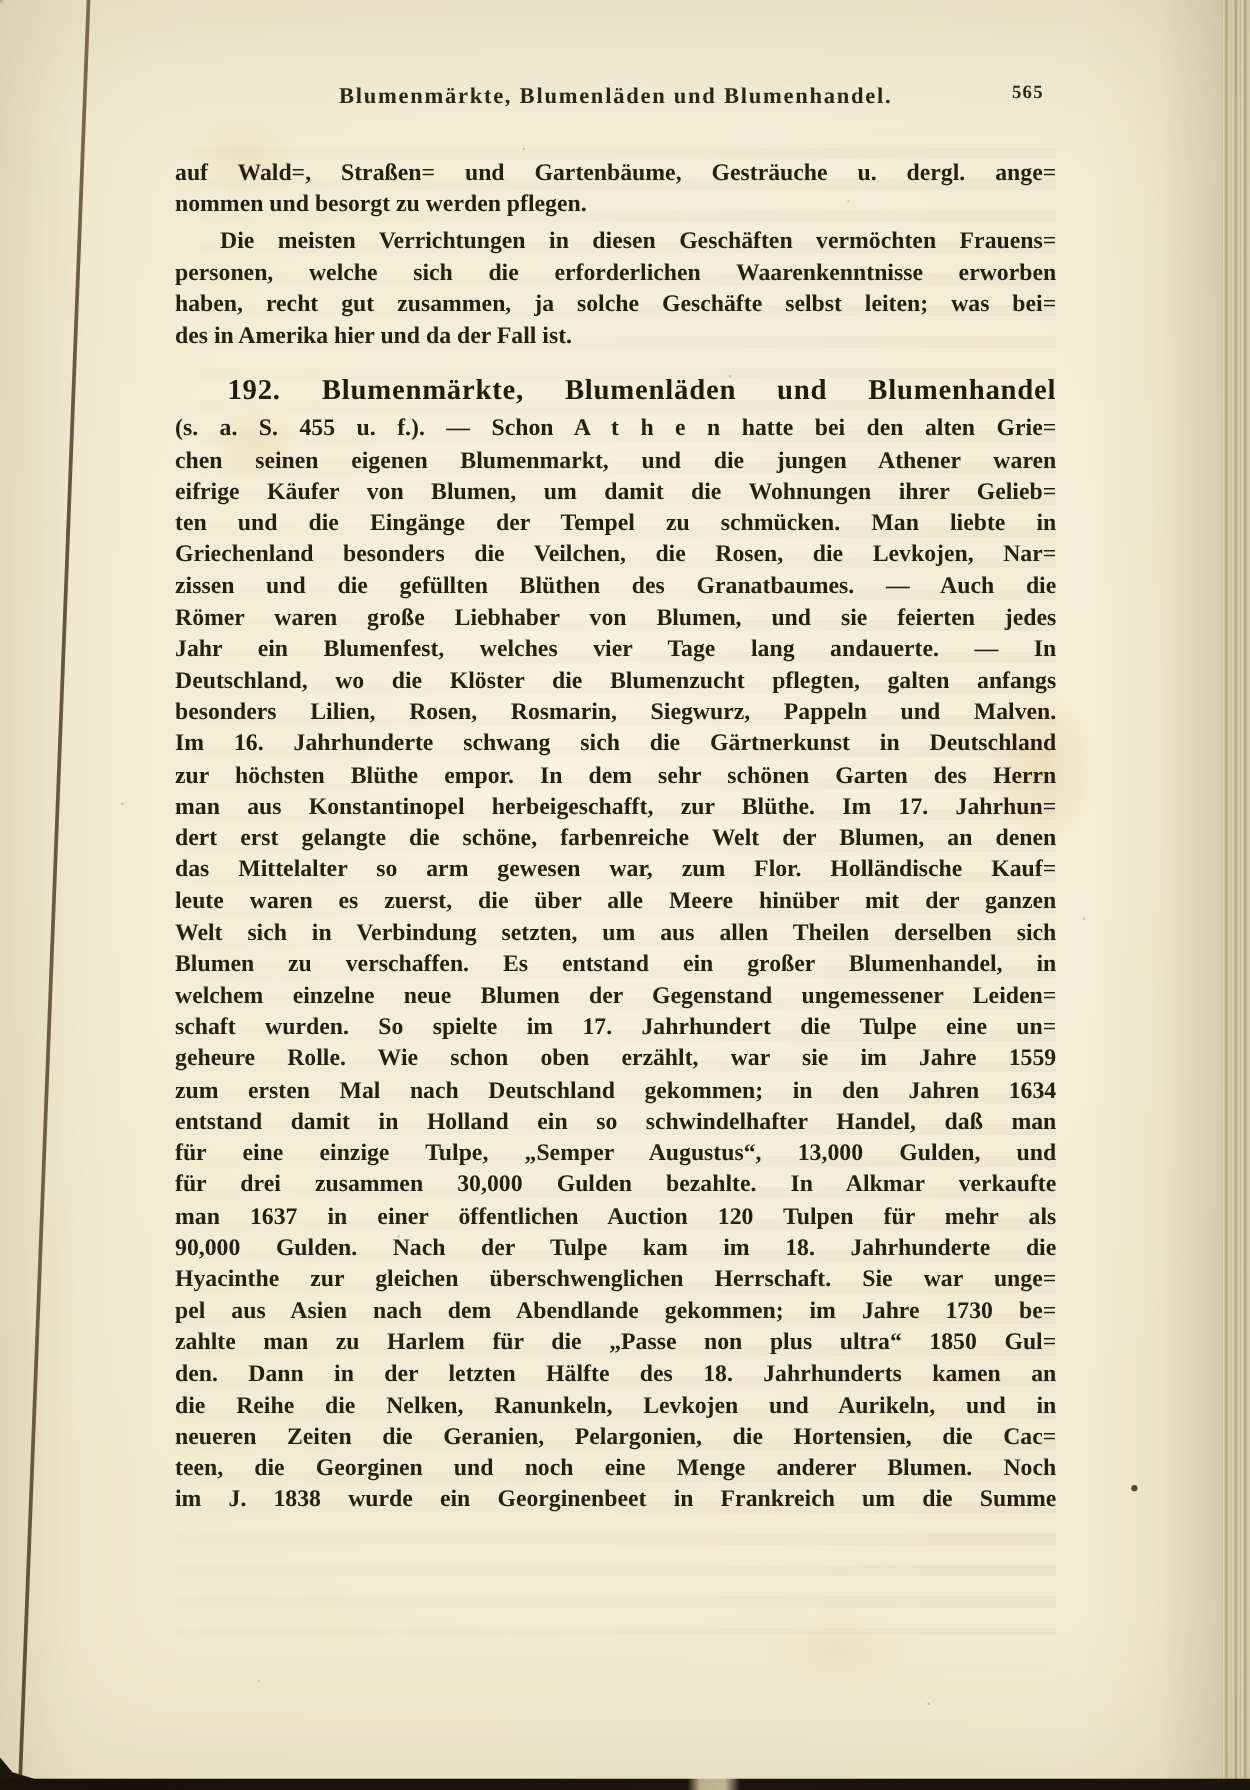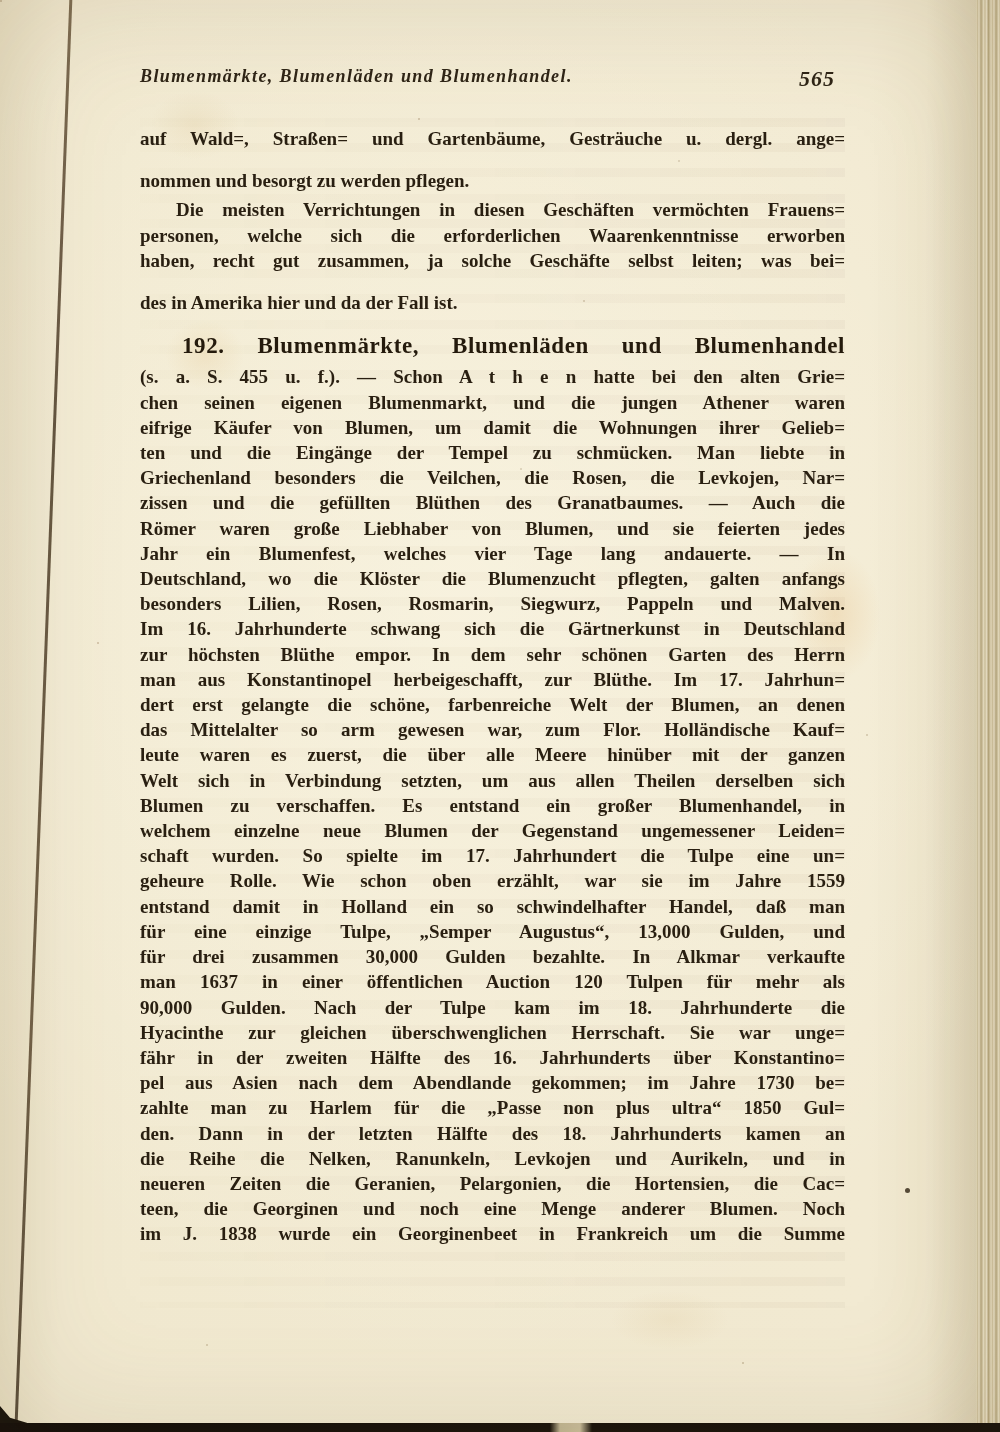--- a/index.html
+++ b/index.html
@@ -16,35 +16,35 @@
   }
   .page::after {
     content:""; position:absolute; inset:0; pointer-events:none;
     box-shadow: inset 0 0 130px rgba(120,95,55,0.16);
   }
 
   
   .running-header {
     position:absolute; left:140px; top:66px; width:705px; height:26px;
     font-size:18px; font-weight:bold; letter-spacing:1.4px;
-    color:#2e2416;font-style:italic;
+    text-align:center; color:#2e2416;
   }
   .page-number {
     position:absolute; right:10px; top:0;
-    letter-spacing:1px; font-size:22px;
+    letter-spacing:1px; font-size:15px;
   }
   .content {
     position:absolute; left:140px; top:126px; width:705px;
     font-size:19px; font-weight:bold; line-height:25.2px;
     color:#291f11;
   }
   .para { margin:0; }
   .para + .para { margin-top:4px; }
   .line { text-align:justify; text-align-last:justify; }
-  .line.lastline { text-align-last:left;margin-top:17px; }
+  .line.lastline { text-align-last:left; }
   .line.firstline { text-indent:36px; }
   .heading {
     margin-top:18px; margin-bottom:6px;
     padding-left:42px;
     font-size:23px; font-weight:bold; letter-spacing:0.6px;
     text-align:justify; text-align-last:justify;
     color:#241a0c;
   }
 
   
@@ -153,27 +153,27 @@
         <div class="line">zur höchsten Blüthe empor. In dem sehr schönen Garten des Herrn</div>
         <div class="line">man aus Konstantinopel herbeigeschafft, zur Blüthe. Im 17. Jahrhun=</div>
         <div class="line">dert erst gelangte die schöne, farbenreiche Welt der Blumen, an denen</div>
         <div class="line">das Mittelalter so arm gewesen war, zum Flor. Holländische Kauf=</div>
         <div class="line">leute waren es zuerst, die über alle Meere hinüber mit der ganzen</div>
         <div class="line">Welt sich in Verbindung setzten, um aus allen Theilen derselben sich</div>
         <div class="line">Blumen zu verschaffen. Es entstand ein großer Blumenhandel, in</div>
         <div class="line">welchem einzelne neue Blumen der Gegenstand ungemessener Leiden=</div>
         <div class="line">schaft wurden. So spielte im 17. Jahrhundert die Tulpe eine un=</div>
         <div class="line">geheure Rolle. Wie schon oben erzählt, war sie im Jahre 1559</div>
+        <div class="line">zum ersten Mal nach Deutschland gekommen; in den Jahren 1634</div>
         <div class="line">entstand damit in Holland ein so schwindelhafter Handel, daß man</div>
         <div class="line">für eine einzige Tulpe, „Semper Augustus“, 13,000 Gulden, und</div>
         <div class="line">für drei zusammen 30,000 Gulden bezahlte. In Alkmar verkaufte</div>
         <div class="line">man 1637 in einer öffentlichen Auction 120 Tulpen für mehr als</div>
         <div class="line">90,000 Gulden. Nach der Tulpe kam im 18. Jahrhunderte die</div>
         <div class="line">Hyacinthe zur gleichen überschwenglichen Herrschaft. Sie war unge=</div>
-        <div class="line">fähr in der zweiten Hälfte des 16. Jahrhunderts über Konstantino=</div>
         <div class="line">pel aus Asien nach dem Abendlande gekommen; im Jahre 1730 be=</div>
         <div class="line">zahlte man zu Harlem für die „Passe non plus ultra“ 1850 Gul=</div>
         <div class="line">den. Dann in der letzten Hälfte des 18. Jahrhunderts kamen an</div>
         <div class="line">die Reihe die Nelken, Ranunkeln, Levkojen und Aurikeln, und in</div>
         <div class="line">neueren Zeiten die Geranien, Pelargonien, die Hortensien, die Cac=</div>
         <div class="line">teen, die Georginen und noch eine Menge anderer Blumen. Noch</div>
         <div class="line">im J. 1838 wurde ein Georginenbeet in Frankreich um die Summe</div>
       </div>
     </div>
 

